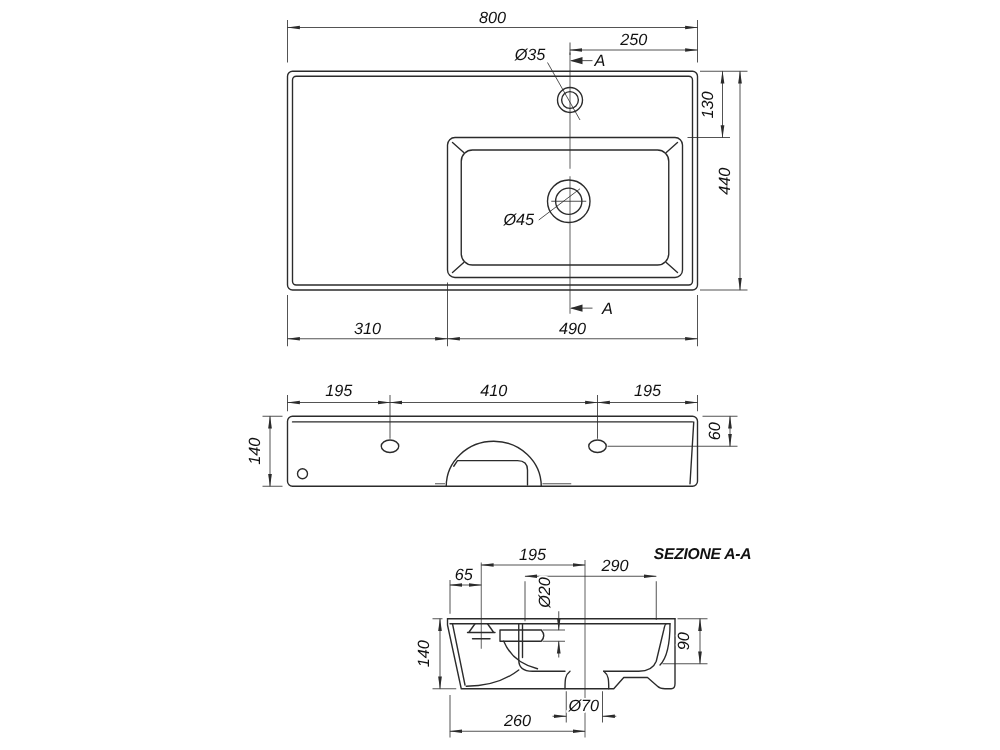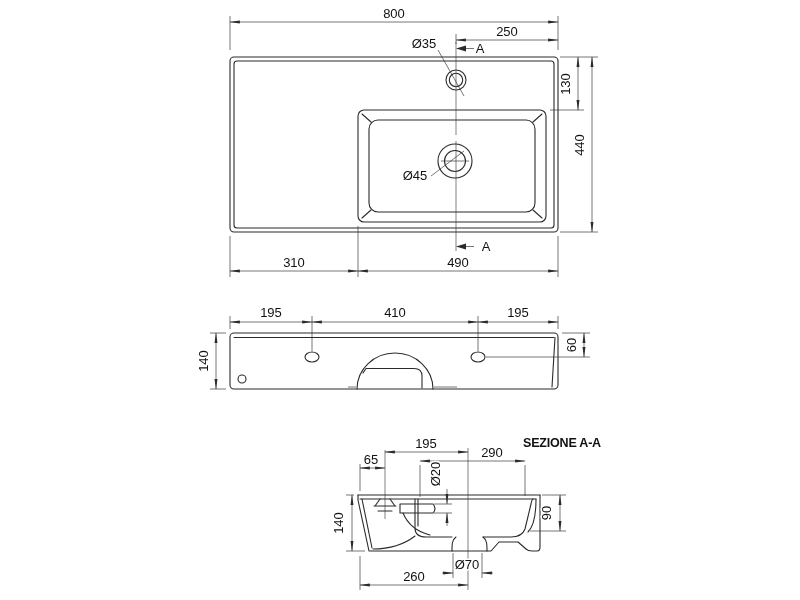--- a/index.html
+++ b/index.html
@@ -1,16 +1,16 @@
 <!DOCTYPE html>
 <html><head>
 <meta charset="utf-8">
 <style>
   html,body{margin:0;padding:0;background:#fff;}
-  .stage{width:800px;height:600px;background:#fff;position:relative;overflow:hidden;}
+  .stage{width:800px;height:600px;background:#fff;position:relative;overflow:hidden;font-style:italic;}
   svg{display:block;}
   .o{fill:none;stroke:#2b2b2b;stroke-width:1.1;stroke-linejoin:round;stroke-linecap:round;}
   .t{fill:none;stroke:#2b2b2b;stroke-width:0.65;stroke-linecap:butt;}
   .cl{fill:none;stroke:#2b2b2b;stroke-width:0.6;}
   text{font-family:"Liberation Sans","DejaVu Sans",sans-serif;font-size:13px;fill:#111;
        paint-order:stroke fill;stroke:#fff;stroke-width:3px;stroke-linejoin:round;}
   .ttl{font-size:12.5px;font-weight:600;letter-spacing:-0.2px;}
   .mid{text-anchor:middle;}
   .arrA{fill:#2b2b2b;stroke:none;}
 </style>

